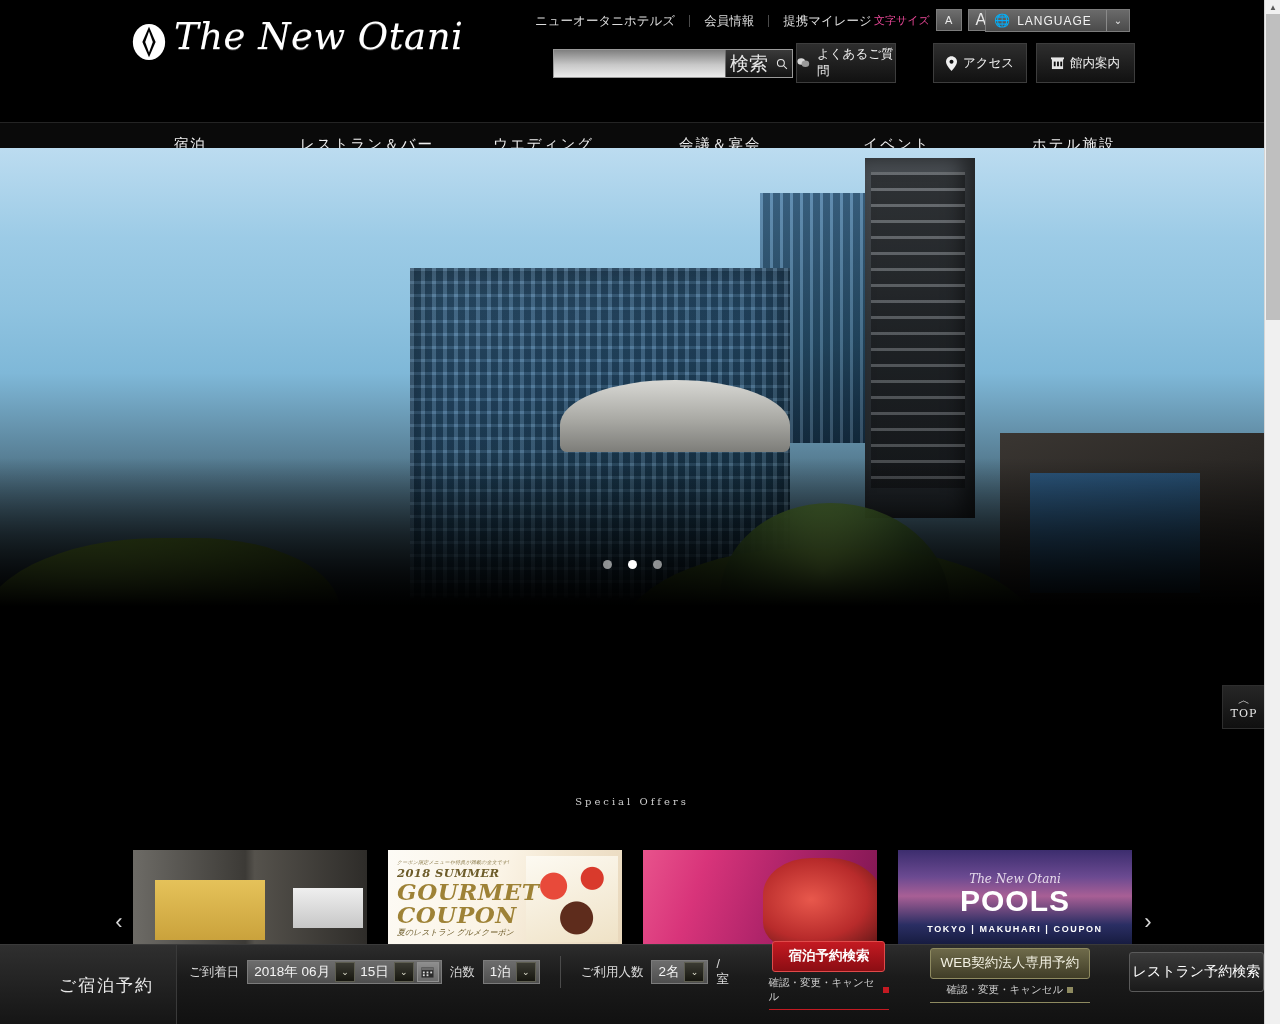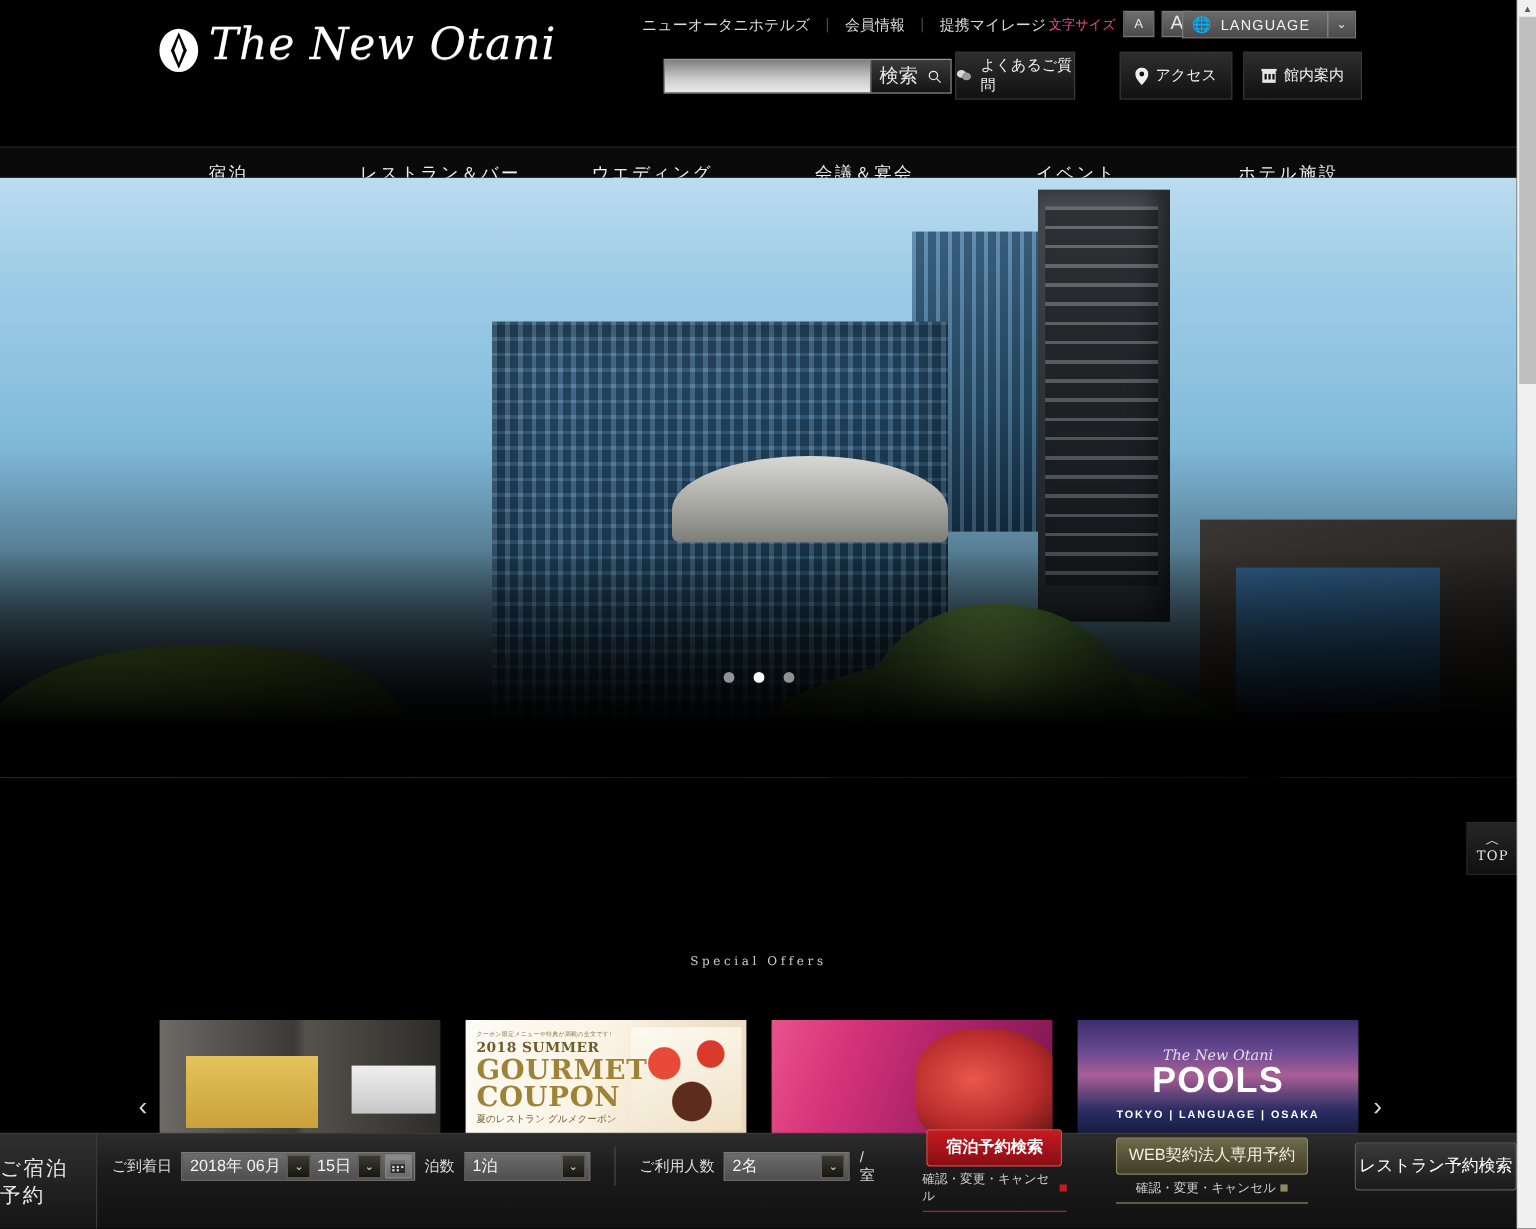--- a/index.html
+++ b/index.html
@@ -52,21 +52,21 @@
   .lang-text { flex:1; font-size:12px; letter-spacing:1px; color:#f2f2f2; padding-left:7px; }
   .lang-div { width:1px; height:100%; background:#8a8a8a; }
   .lang-caret { width:22px; text-align:center; font-size:10px; color:#e8e8e8; }
 
   .searchbar { position:absolute; left:553px; top:49px; width:240px; height:29px;
     background:linear-gradient(180deg,#7f7f7f 0%,#c8c8c8 55%,#ebebeb 100%);
     border:1px solid #9a9a9a; display:flex; }
   .search-input { flex:1; background:transparent; border:0; outline:none; height:100%;
     padding:0 8px; font-size:12px; color:#222; font-family:"Liberation Sans", sans-serif; }
   .search-btn { width:73px; height:100%; background:linear-gradient(180deg,#3a3a3a 0%,#131313 100%);
-    border-left:1px solid #6b6b6b; color:#e8e8e8; font-size:16px; display:flex;
+    border-left:1px solid #6b6b6b; color:#e8e8e8; font-size:19px; display:flex;
     align-items:center; justify-content:center; gap:8px; cursor:pointer; }
 
   .hbtn {
     position:absolute; height:40px;
     background:linear-gradient(180deg,#2e2e2e 0%,#111 100%);
     border:1px solid #3d3d3d;
     display:flex; align-items:center; justify-content:center; gap:6px;
     font-size:12.5px; color:#f0f0f0; cursor:pointer;
   }
   #faq-btn { left:796px; top:43px; width:100px; }
@@ -193,21 +193,21 @@
   #card-0{ left:133px; }
   #card-1{ left:388px; }
   #card-2{ left:643px; }
   #card-3{ left:898px; }
 
   .c0{ background:linear-gradient(90deg,#6d6b66 0%,#3c3a36 48%,#55524c 52%,#2e2c29 100%); }
   .c0::before{ content:""; position:absolute; left:22px; top:30px; width:110px; height:60px;
     background:linear-gradient(180deg,#e5c25a 0%,#caa23c 100%); }
   .c0::after{ content:""; position:absolute; left:160px; top:38px; width:70px; height:40px;
     background:linear-gradient(180deg,#efefef 0%,#c7c7c7 100%); }
-  .c1{ background:linear-gradient(110deg,#fdfbf6 0%,#fbf4e6 45%,#f3e7d2 65%,#e8d7bb 100%); }
+  .c1{ background:linear-gradient(110deg,#fdfbf6 0%,#fbf4e6 45%,#f3e7d2 65%,#e8d7bb 100%);font-style:italic; }
   .c1-txt{ position:absolute; left:9px; top:10px; color:#7d6a33;
     font-family:"DejaVu Serif","Liberation Serif",serif; line-height:1.02; }
   .c1-kicker{ font-size:5px; color:#8a7a4a; letter-spacing:.2px; }
   .c1-yr{ font-size:11.5px; font-weight:bold; color:#6d5c2a; margin-top:3px; letter-spacing:.4px; }
   .c1-big{ font-size:23px; font-weight:bold; color:#9e8236; letter-spacing:.5px; }
   .c1-jp{ font-size:8px; color:#6d5c2a; margin-top:2px; }
   .c1-berry{ position:absolute; right:4px; top:6px; width:92px; height:86px;
     background:radial-gradient(circle at 30% 35%, #e84a3a 0 13px, transparent 14px),
                radial-gradient(circle at 72% 26%, #d93a2c 0 11px, transparent 12px),
                radial-gradient(circle at 55% 72%, #5e2c1c 0 16px, transparent 17px),
@@ -248,21 +248,21 @@
   .date-group{ display:flex; align-items:center; height:24px;
     background:linear-gradient(180deg,#6d6d6d,#4e4e4e); border:1px solid #7b7b7b; padding:0 2px; }
   .date-txt{ font-size:13.5px; color:#f4f4f4; padding:0 4px; white-space:nowrap; }
   .mini-caret{ width:20px; height:20px; background:linear-gradient(180deg,#3b3b33,#16160f);
     border:1px solid #5d5d50; display:flex; align-items:center; justify-content:center;
     font-size:9px; color:#e2e2d0; cursor:pointer; margin:0 1px; }
   .cal-ico{ width:22px; height:20px; display:flex; align-items:center; justify-content:center;
     background:linear-gradient(180deg,#8d8d8d,#6a6a6a); border:1px solid #8f8f8f;
     font-size:12px; color:#222; cursor:pointer; margin-left:2px; }
   .sel-box{ display:flex; align-items:center; height:24px;
-    background:linear-gradient(180deg,#6d6d6d,#4e4e4e); border:1px solid #7b7b7b; padding:0 2px;gap:48px; }
+    background:linear-gradient(180deg,#6d6d6d,#4e4e4e); border:1px solid #7b7b7b; padding:0 2px; }
   .res-div{ width:1px; height:32px; background:#4a4a4a; margin:0 12px; }
   .per-room{ font-size:12.5px; color:#dcdcdc; }
 
   .cta-block{ position:relative; display:flex; flex-direction:column; align-items:center; }
   .cta{
     width:110px; height:31px; display:flex; align-items:center; justify-content:center;
     font-size:13.5px; font-weight:bold; color:#fff; cursor:pointer; border-radius:3px;
   }
   #stay-search-button{ width:113px; background:linear-gradient(180deg,#c41a22 0%,#8b0d13 100%);
     border:1px solid #e04a4a; }
@@ -415,21 +415,21 @@
         <div class="c1-big">COUPON</div>
         <div class="c1-jp">夏のレストラン グルメクーポン</div>
       </div>
     </div>
 
     <div class="card c2" id="card-2"></div>
 
     <div class="card c3" id="card-3">
       <div class="c3-script">The New Otani</div>
       <div class="c3-big">POOLS</div>
-      <div class="c3-sub">TOKYO | LANGUAGE | OSAKA</div>
+      <div class="c3-sub">TOKYO | MAKUHARI | COUPON</div>
     </div>
 
     <div class="carousel-arrow" id="carousel-next">›</div>
   </div>
 
   <div class="resbar">
 
     <div class="res-title">ご宿泊予約</div>
 
     <div class="res-stay">

